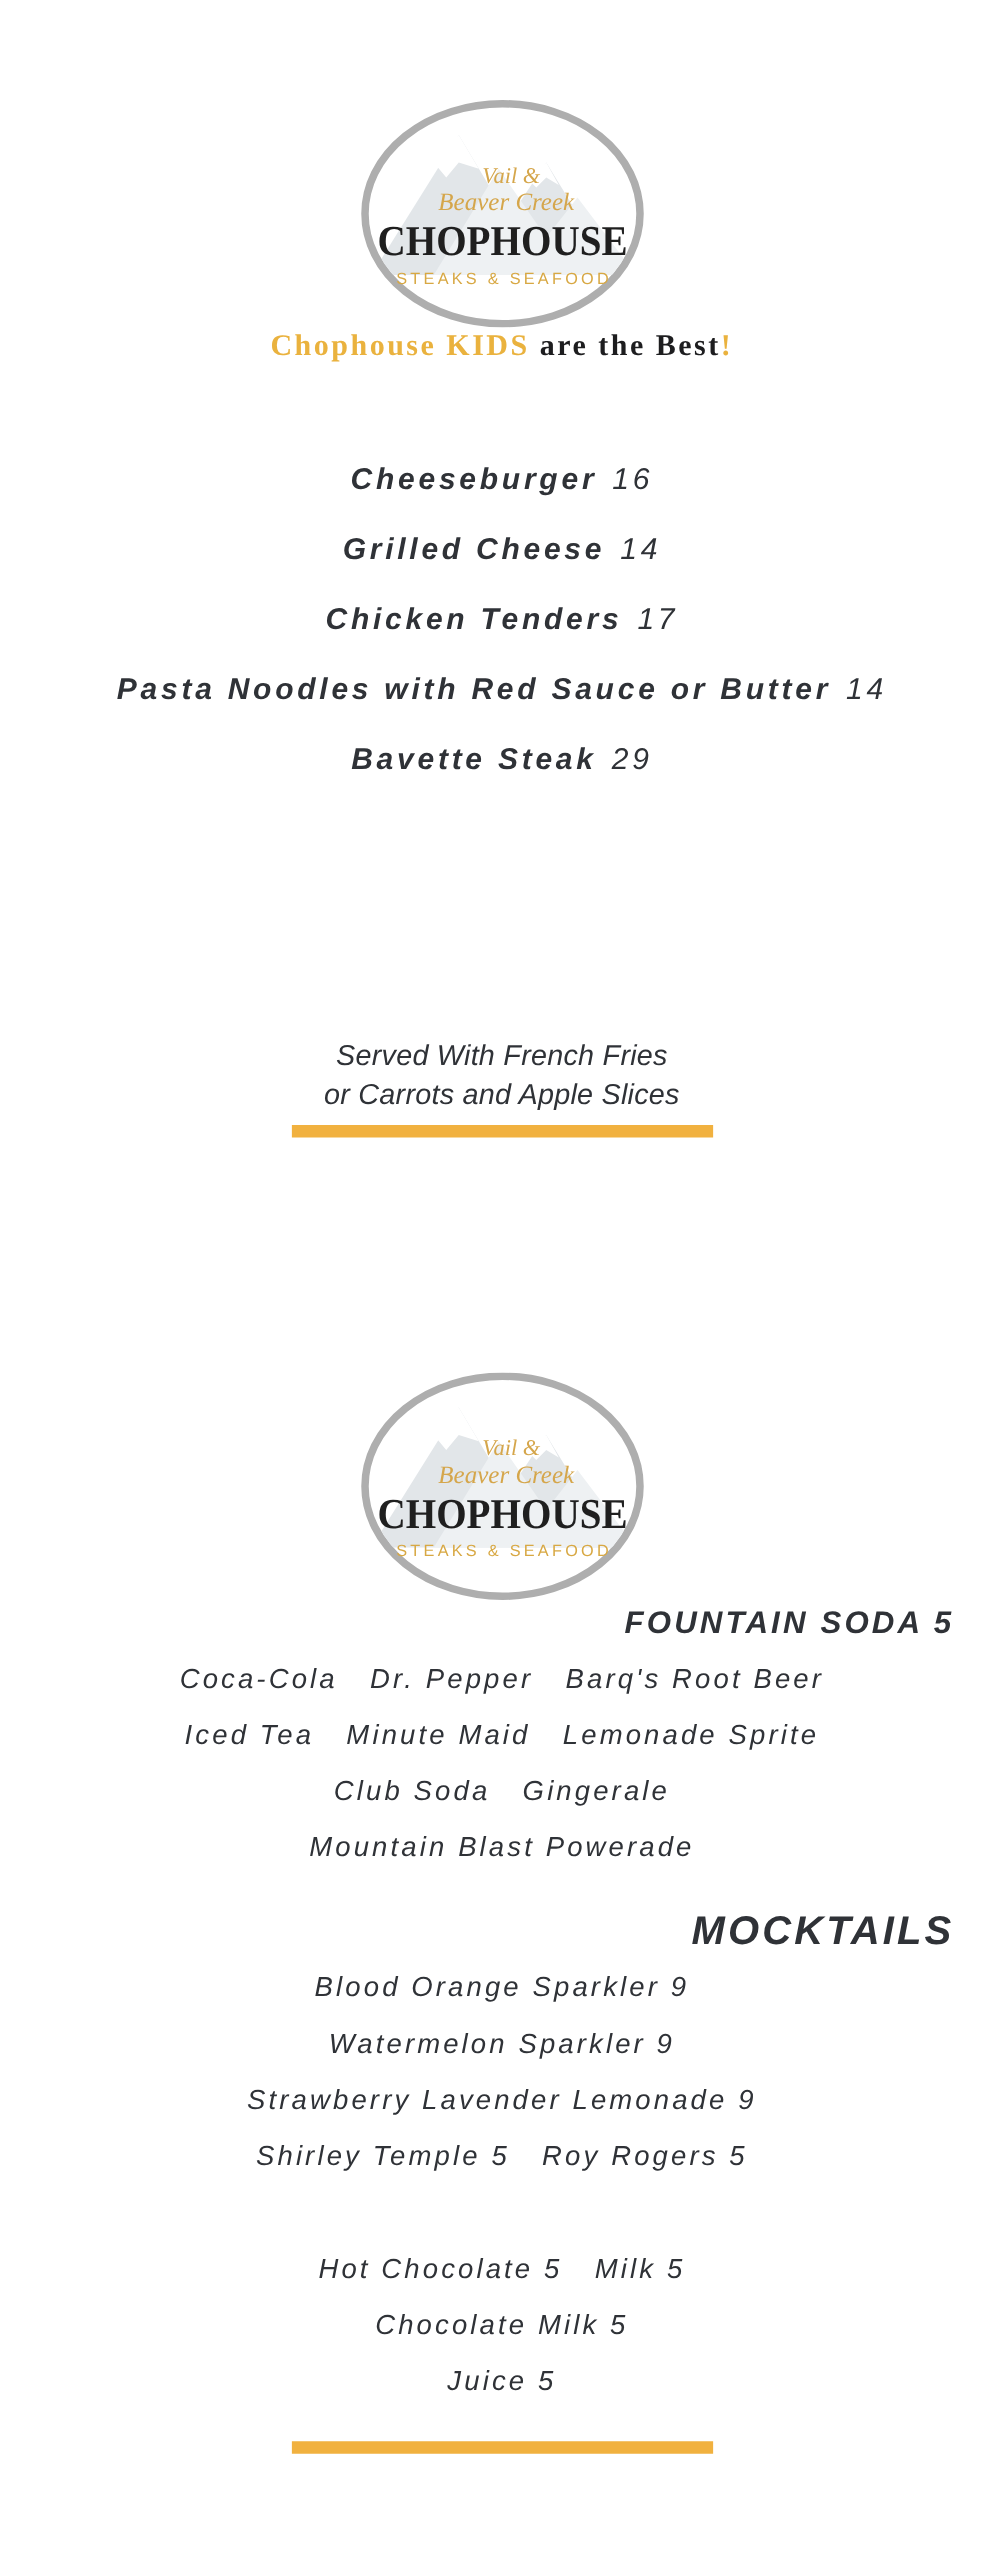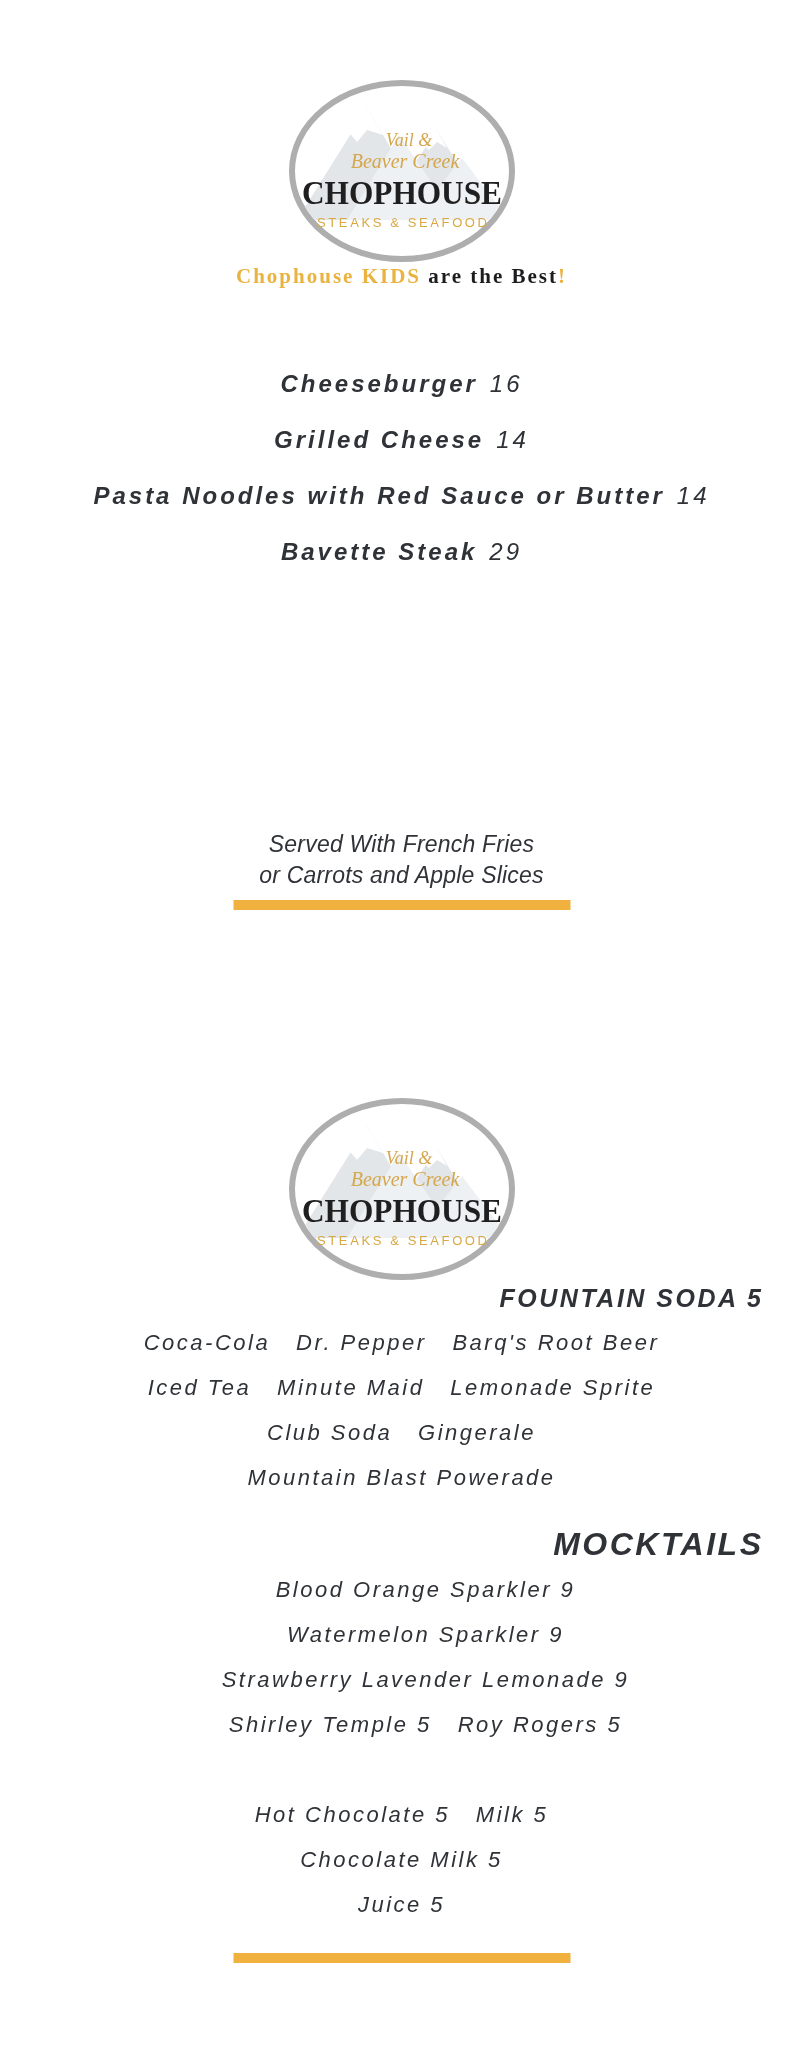--- a/index.html
+++ b/index.html
@@ -20,21 +20,21 @@
   
   .logo-wrap { position: absolute; left: 50%; transform: translateX(-50%); }
   .logo1 { top: 80px; }
   .logo2 { top: 1098px; }
 
   
   .kids-heading {
     top: 264px;
     font-family: "Liberation Serif", serif;
     font-weight: 700;
-    font-size: 21px;
+    font-size: 24px;
     letter-spacing: 2px;
     white-space: pre-wrap;
     color: #1d1d1f;
   }
   .gold-text { color: #eab23e; }
   .dark-text { color: #1d1d1f; }
 
   
   .kids-items { top: 356px; }
   .kids-item {
@@ -77,21 +77,21 @@
     font-weight: 700;
     color: #2f3237;
     letter-spacing: 2.5px;
     text-align: right;
   }
   .fountain-title { top: 1278px; font-size: 25px; line-height: 40px; }
   .mocktails-title { top: 1522px; font-size: 32px; line-height: 45px; padding-left: 40px; }
 
   .drink-lines { }
   .fountain-lines { top: 1320px; }
-  .mocktail-lines { top: 1567px; margin-left: 24px; }
+  .mocktail-lines { top: 1567px; }
   .other-lines { top: 1792px; }
   .drink-line {
     height: 45px;
     display: flex;
     align-items: center;
     justify-content: center;
     font-style: italic;
     font-size: 22px;
     letter-spacing: 2.5px;
     color: #2f3237;
@@ -129,20 +129,24 @@
   <div class="abs kids-items">
     <div class="kids-item">
       <span class="item-name">Cheeseburger</span>
       <span class="item-price">16</span>
     </div>
     <div class="kids-item">
       <span class="item-name">Grilled Cheese</span>
       <span class="item-price">14</span>
     </div>
     <div class="kids-item">
+      <span class="item-name">Chicken Tenders</span>
+      <span class="item-price">17</span>
+    </div>
+    <div class="kids-item">
       <span class="item-name">Pasta Noodles with Red Sauce or Butter</span>
       <span class="item-price">14</span>
     </div>
     <div class="kids-item">
       <span class="item-name">Bavette Steak</span>
       <span class="item-price">29</span>
     </div>
   </div>
 
   <div class="abs kids-note">

